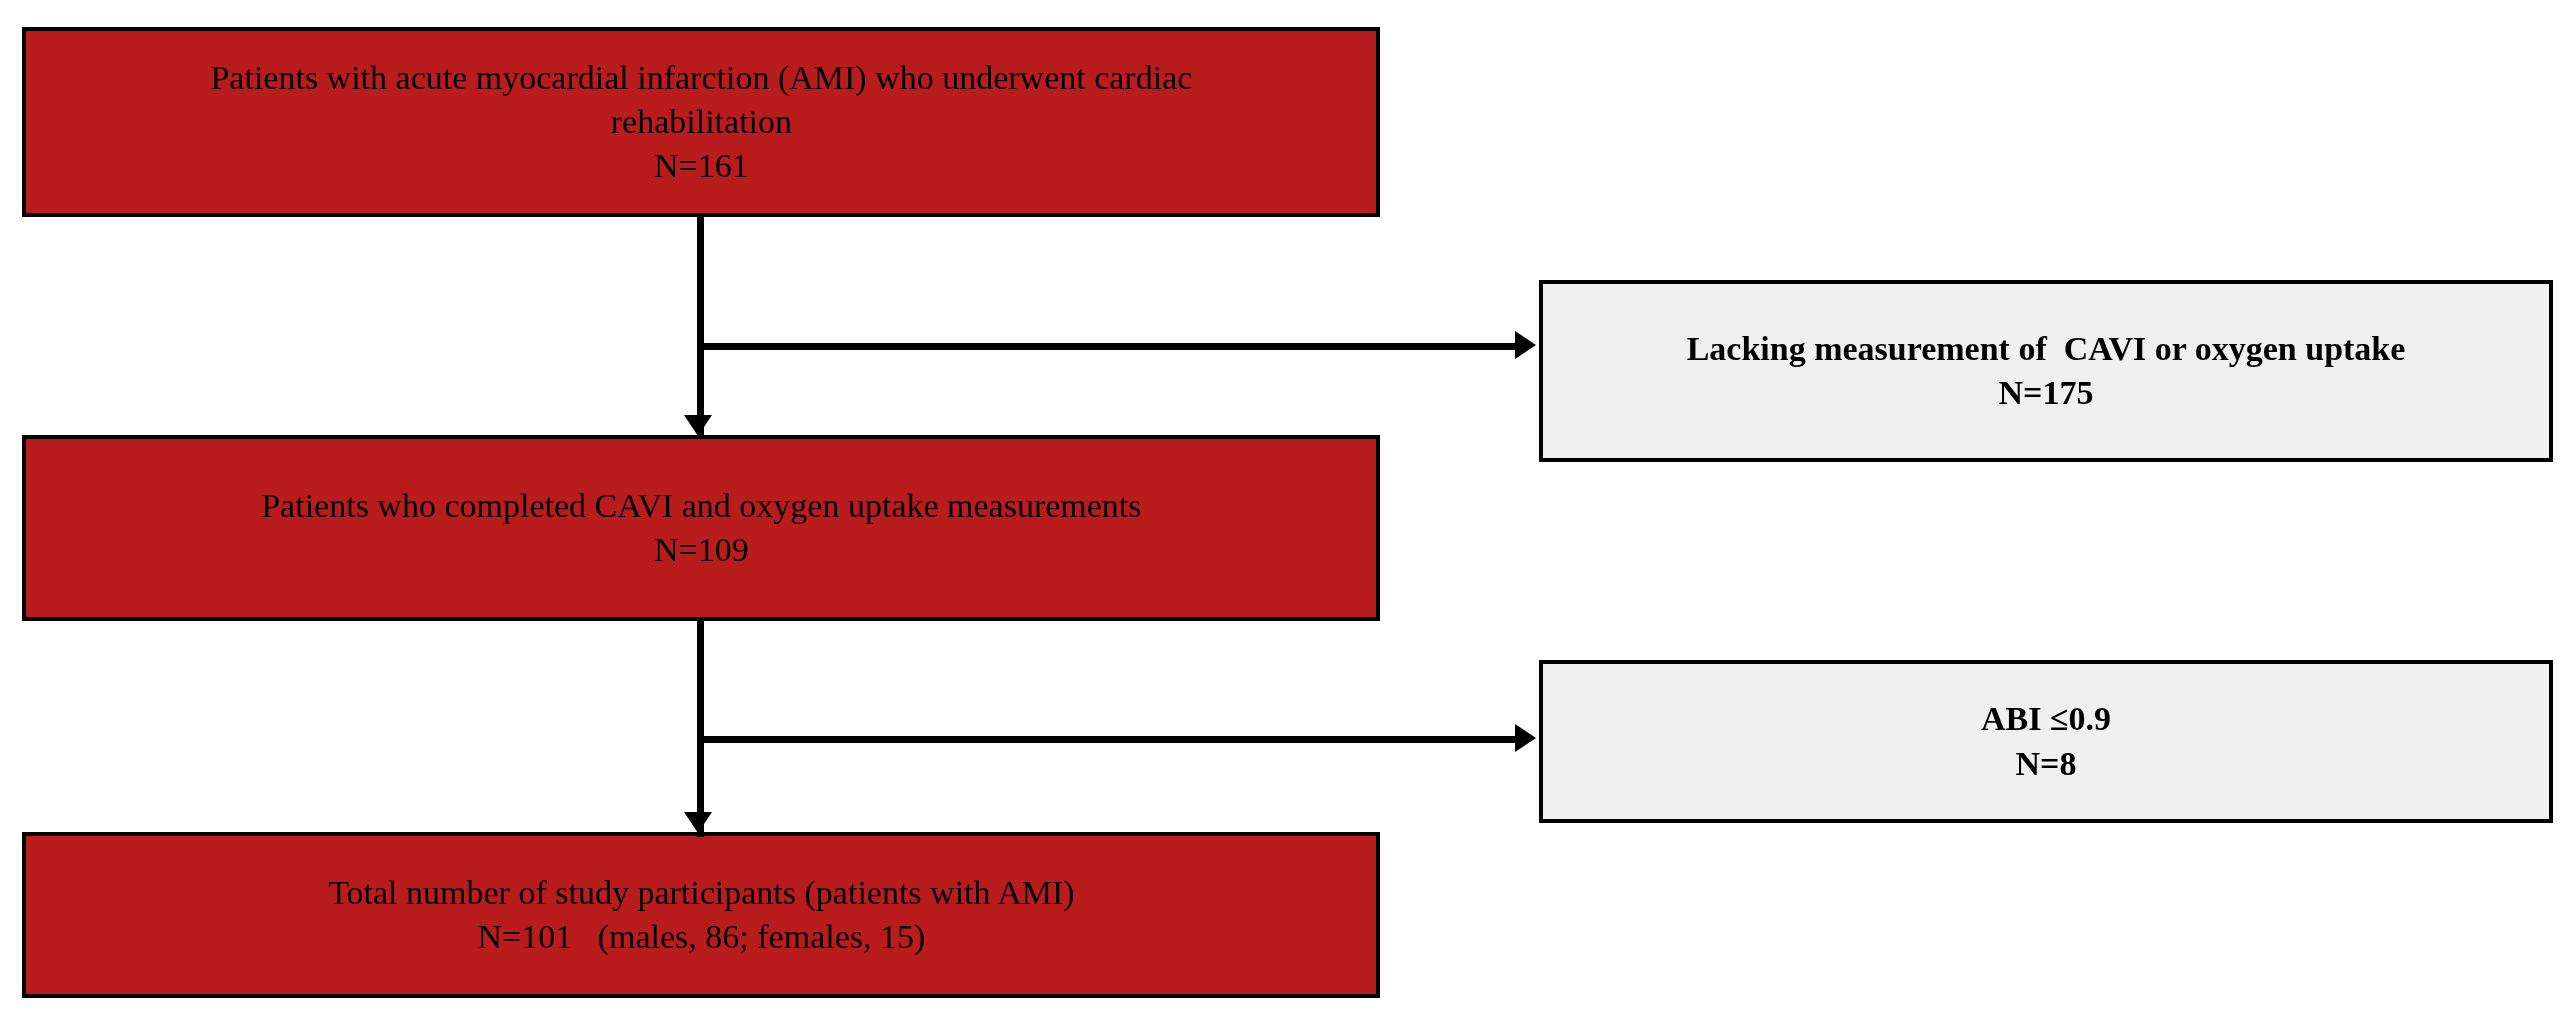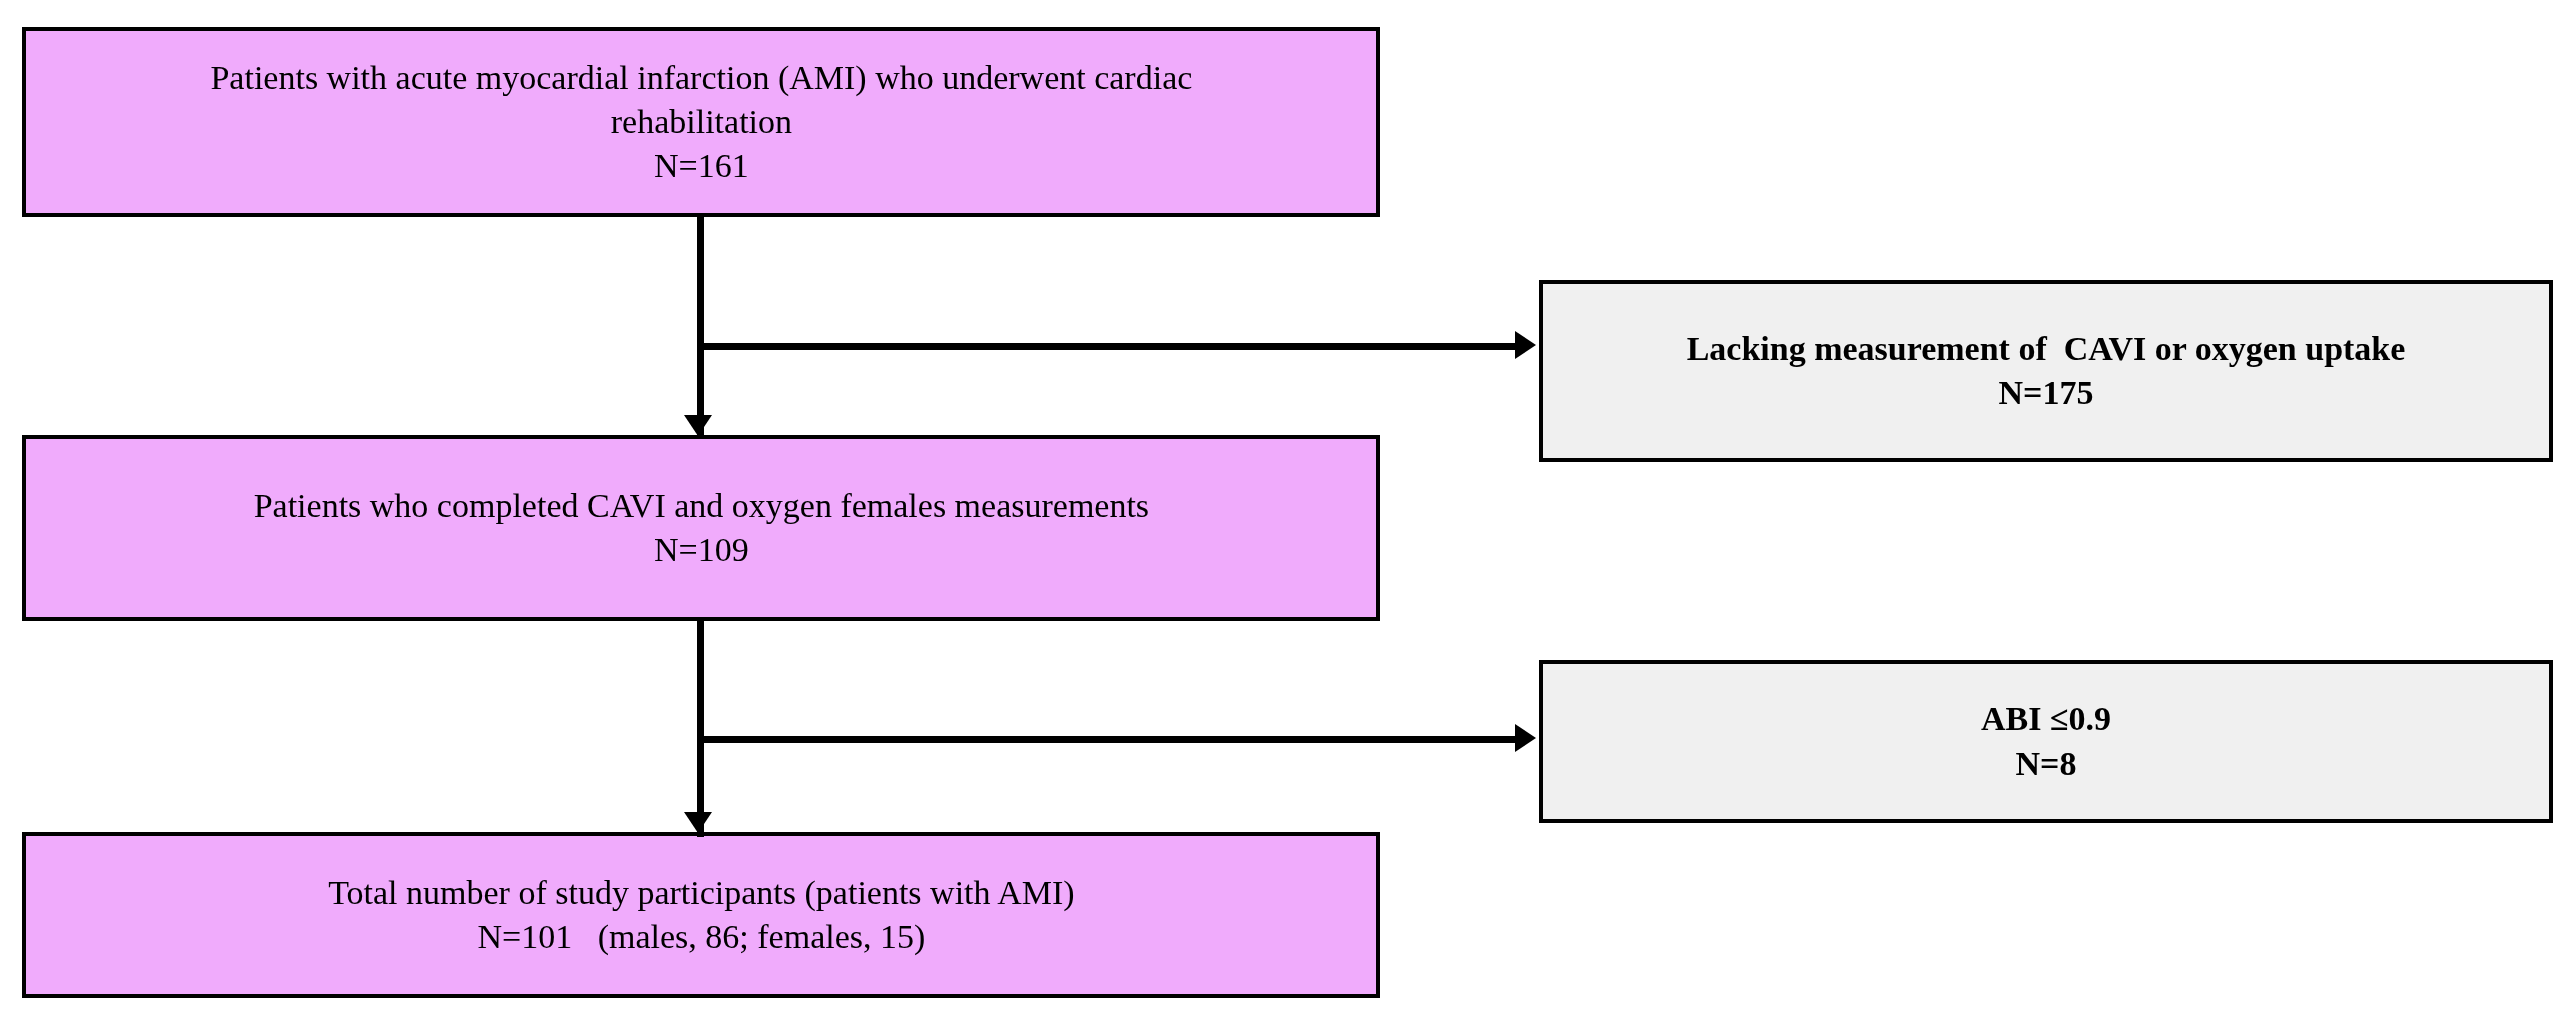--- a/index.html
+++ b/index.html
@@ -26,21 +26,21 @@
     border: 4px solid #000000;
     display: flex;
     flex-direction: column;
     align-items: center;
     justify-content: center;
     text-align: center;
     line-height: 1.30;
     font-size: 34px;
     padding: 4.8px 22.4px;
   }
-  .node.primary { background: #f0abfc; }
+  .node.primary { background: #b91c1c; }
   .node.exclusion { background: #f0f0f0; font-weight: bold; }
 
   .node .line { display: block; white-space: pre; }
 
   
   #node-enrolled   { left: 22.4px;  top: 27px;   width: 1358px; height: 190px; }
   #node-measured   { left: 22.4px;  top: 435px;  width: 1358px; height: 186px; }
   #node-total      { left: 22.4px;  top: 832px; width: 1358px; height: 166px; font-family: Liberation Serif, serif; }
 
   #node-excl-cavi  { left: 1539px; top: 280px;  width: 1014px; height: 182px; }
@@ -94,21 +94,21 @@
 
 <div id="canvas">
 
   <div class="node primary" id="node-enrolled">
     <span class="line">Patients with acute myocardial infarction (AMI) who underwent cardiac</span>
     <span class="line">rehabilitation</span>
     <span class="line">N=161</span>
   </div>
 
   <div class="node primary" id="node-measured">
-    <span class="line">Patients who completed CAVI and oxygen females measurements</span>
+    <span class="line">Patients who completed CAVI and oxygen uptake measurements</span>
     <span class="line">N=109</span>
   </div>
 
   <div class="node primary" id="node-total">
     <span class="line">Total number of study participants (patients with AMI)</span>
     <span class="line">N=101   (males, 86; females, 15)</span>
   </div>
 
   <div class="node exclusion" id="node-excl-cavi">
     <span class="line">Lacking measurement of  CAVI or oxygen uptake</span>

